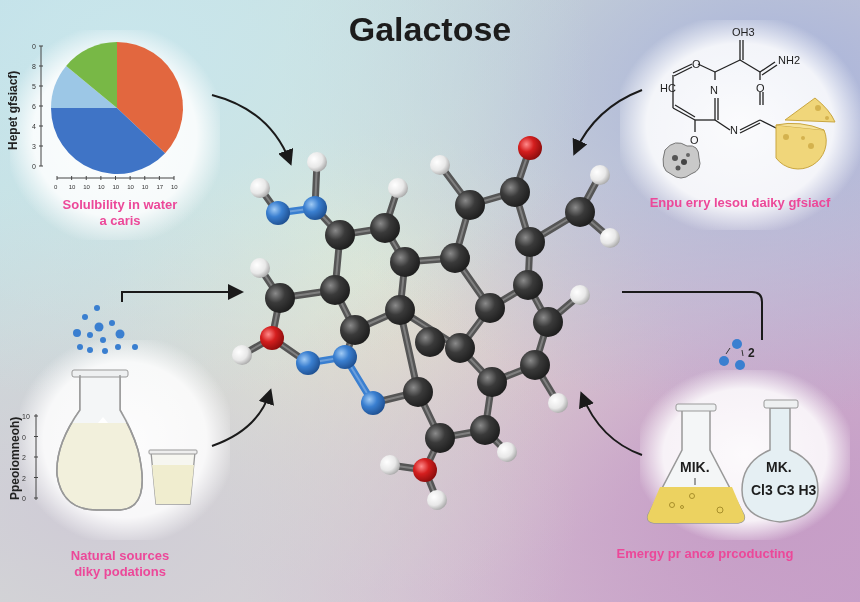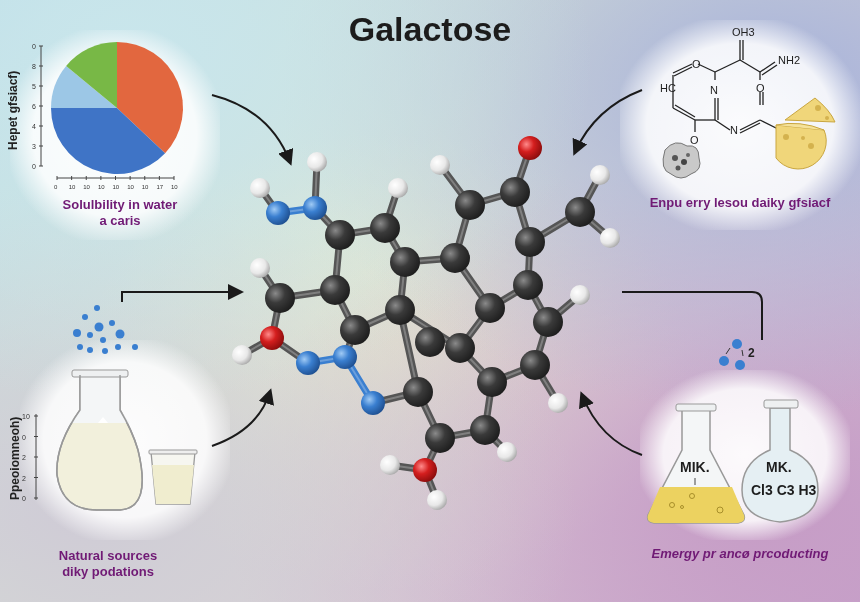--- a/index.html
+++ b/index.html
@@ -10,21 +10,21 @@
       radial-gradient(ellipse at 90% 15%, #a7b3da 0%, rgba(167,179,218,0) 45%),
       radial-gradient(ellipse at 10% 85%, #cfcbd6 0%, rgba(207,203,214,0) 45%),
       radial-gradient(ellipse at 90% 85%, #c69cc6 0%, rgba(198,156,198,0) 50%),
       radial-gradient(ellipse at 45% 60%, #e6ead0 0%, rgba(230,234,208,0) 45%),
       linear-gradient(135deg,#bcdde6 0%,#d9e3d6 40%,#dccfd6 70%,#c7a6cc 100%);
   }
   .glow{position:absolute;border-radius:40px;
     background:radial-gradient(ellipse at center, rgba(255,255,255,0.95) 0%, rgba(255,255,255,0.85) 55%, rgba(255,255,255,0) 75%);}
   .title{position:absolute;left:0;width:860px;top:10px;text-align:center;
     font-size:34px;font-weight:bold;color:#1c1c1c;}
-  .cap{position:absolute;text-align:center;font-size:13px;font-weight:bold;color:#701a75;line-height:16px;}
+  .cap{position:absolute;text-align:center;font-size:13px;font-weight:bold;color:#ec4899;line-height:16px;}
   .axis-label{position:absolute;font-size:12px;font-weight:bold;color:#222;
     transform:rotate(-90deg);transform-origin:left top;white-space:nowrap;}
   svg{position:absolute;overflow:visible;}
   .mol-text{font-family:"Liberation Sans",sans-serif;font-size:11px;fill:#222;}
   .flask-text{font-family:"Liberation Sans",sans-serif;font-size:14px;fill:#1d1d1d;font-weight:bold;}
 </style>
 </head>
 <body>
 
 <div class="title">Galactose</div>
@@ -180,21 +180,21 @@
     <path d="M40 85 L40 120 Q15 155 17 185 Q22 220 57 220 L80 220 Q112 218 98 160 Q92 140 80 120 L80 85" fill="none" stroke="#999" stroke-width="1.5"></path>
     <path d="M58 133 l5 -6 l5 6z" fill="#fff"></path>
   </g>
 
   <g>
     <path d="M111 162 L155 162 L150 214 L116 214 Z" fill="#f6f6f0" stroke="#999" stroke-width="1.3"></path>
     <path d="M112 175 L154 175 L150 214 L116 214 Z" fill="#f0edcf"></path>
     <rect x="109" y="160" width="48" height="4" rx="1" fill="#eee" stroke="#999" stroke-width="1"></rect>
   </g>
 </svg>
-<div class="cap" style="left:8px;width:200px;top:548px;">
+<div class="cap" style="left:20px;width:200px;top:548px;">
   <div>Natural sources</div>
   <div>diky podations</div>
 </div>
 
 <svg width="230" height="260" style="left:630px;top:290px;">
   <g>
     <circle cx="107" cy="54" r="5" fill="#3a7fd0"></circle>
       <circle cx="94" cy="71" r="5" fill="#3a7fd0"></circle>
       <circle cx="110" cy="75" r="5" fill="#3a7fd0"></circle>
     <line x1="100" y1="58" x2="96" y2="64" stroke="#333" stroke-width="1"></line>
@@ -214,21 +214,21 @@
     <line x1="65" y1="188" x2="65" y2="195" stroke="#444" stroke-width="1"></line>
   </g>
 
   <g>
     <path d="M140 118 L140 160 Q112 172 112 200 Q112 228 150 232 Q188 228 188 200 Q188 172 160 160 L160 118 Z" fill="#e5eff3" stroke="#999" stroke-width="1.5"></path>
     <rect x="134" y="110" width="34" height="8" rx="2" fill="#eef0f1" stroke="#999" stroke-width="1"></rect>
     <text class="flask-text" x="136" y="182">MK.</text>
     <text class="flask-text" x="121" y="205">Cl3 C3 H3</text>
   </g>
 </svg>
-<div class="cap" style="left:630px;width:220px;top:546px;font-style:italic;">
+<div class="cap" style="left:595px;width:220px;top:546px;">
   <div>Emergy pr ancø prcoducting</div>
 </div>
 
 <svg width="860" height="602" style="left:0;top:0;pointer-events:none;">
   <defs>
     <marker id="ah" markerWidth="8" markerHeight="8" refX="6" refY="4" orient="auto">
       <path d="M0 0 L8 4 L0 8 z" fill="#1a1a1a"></path>
     </marker>
   </defs>
   <g stroke="#1a1a1a" stroke-width="2" fill="none">

